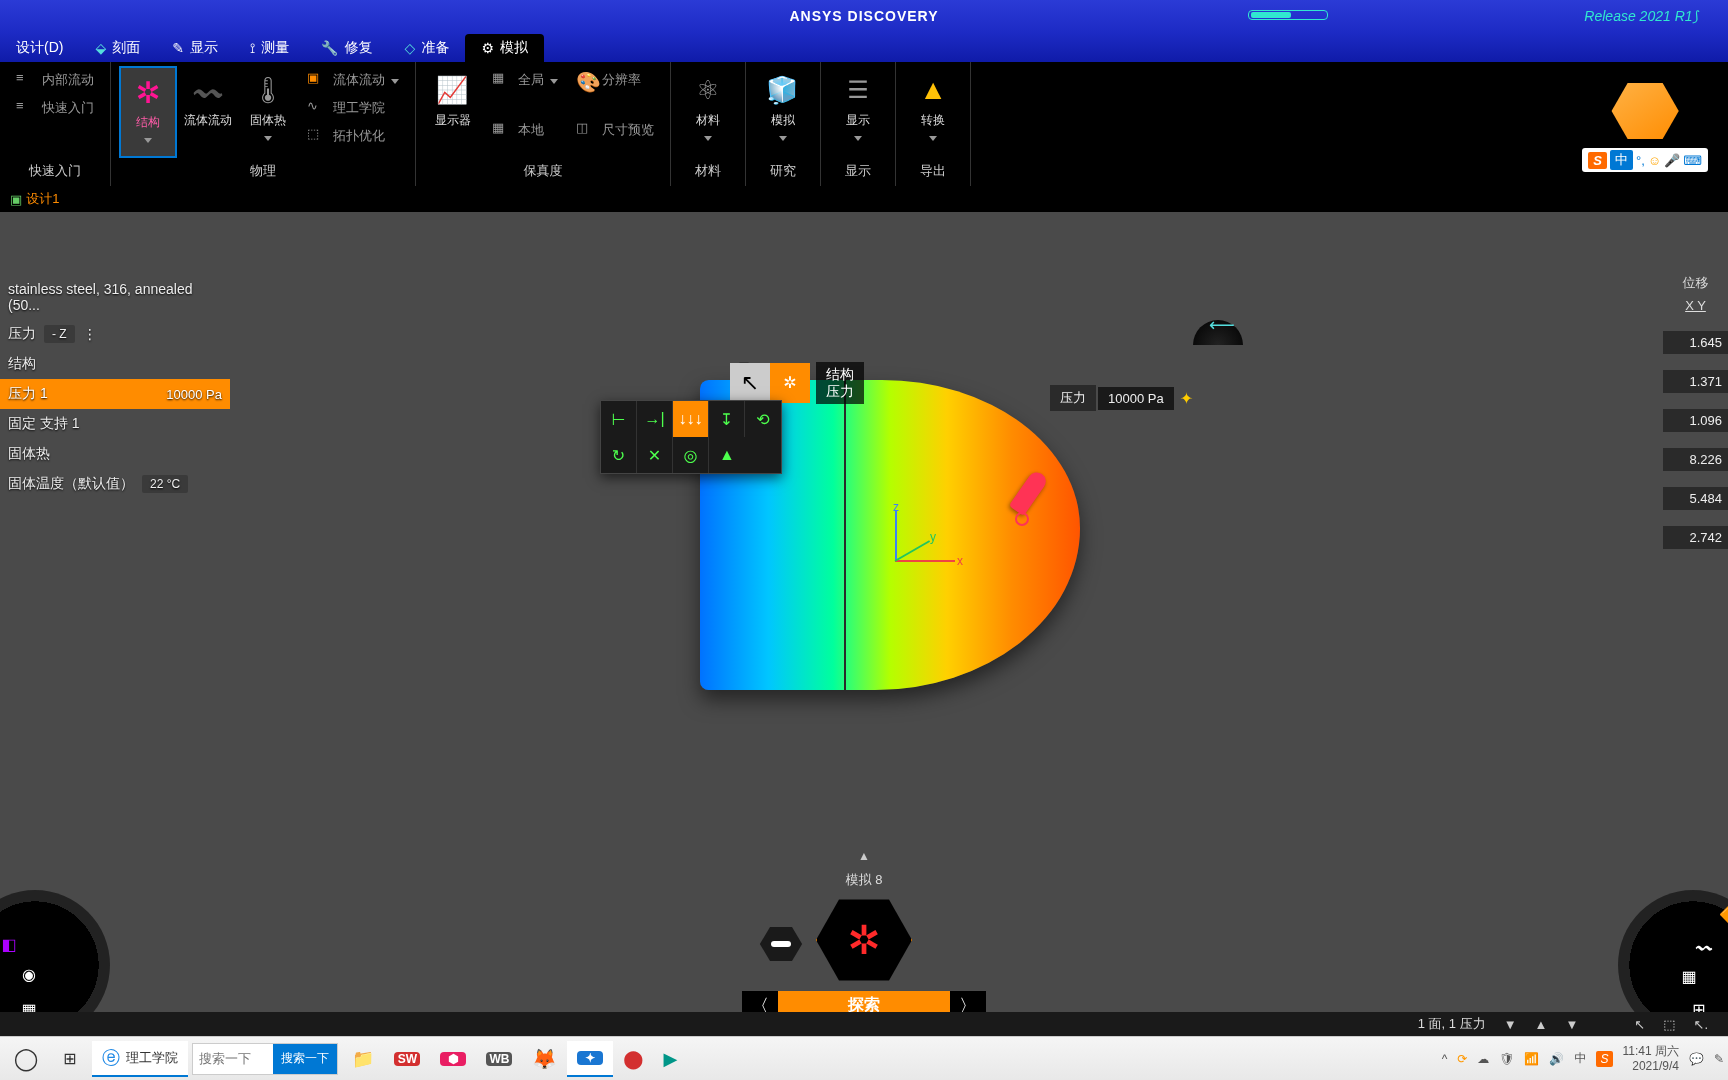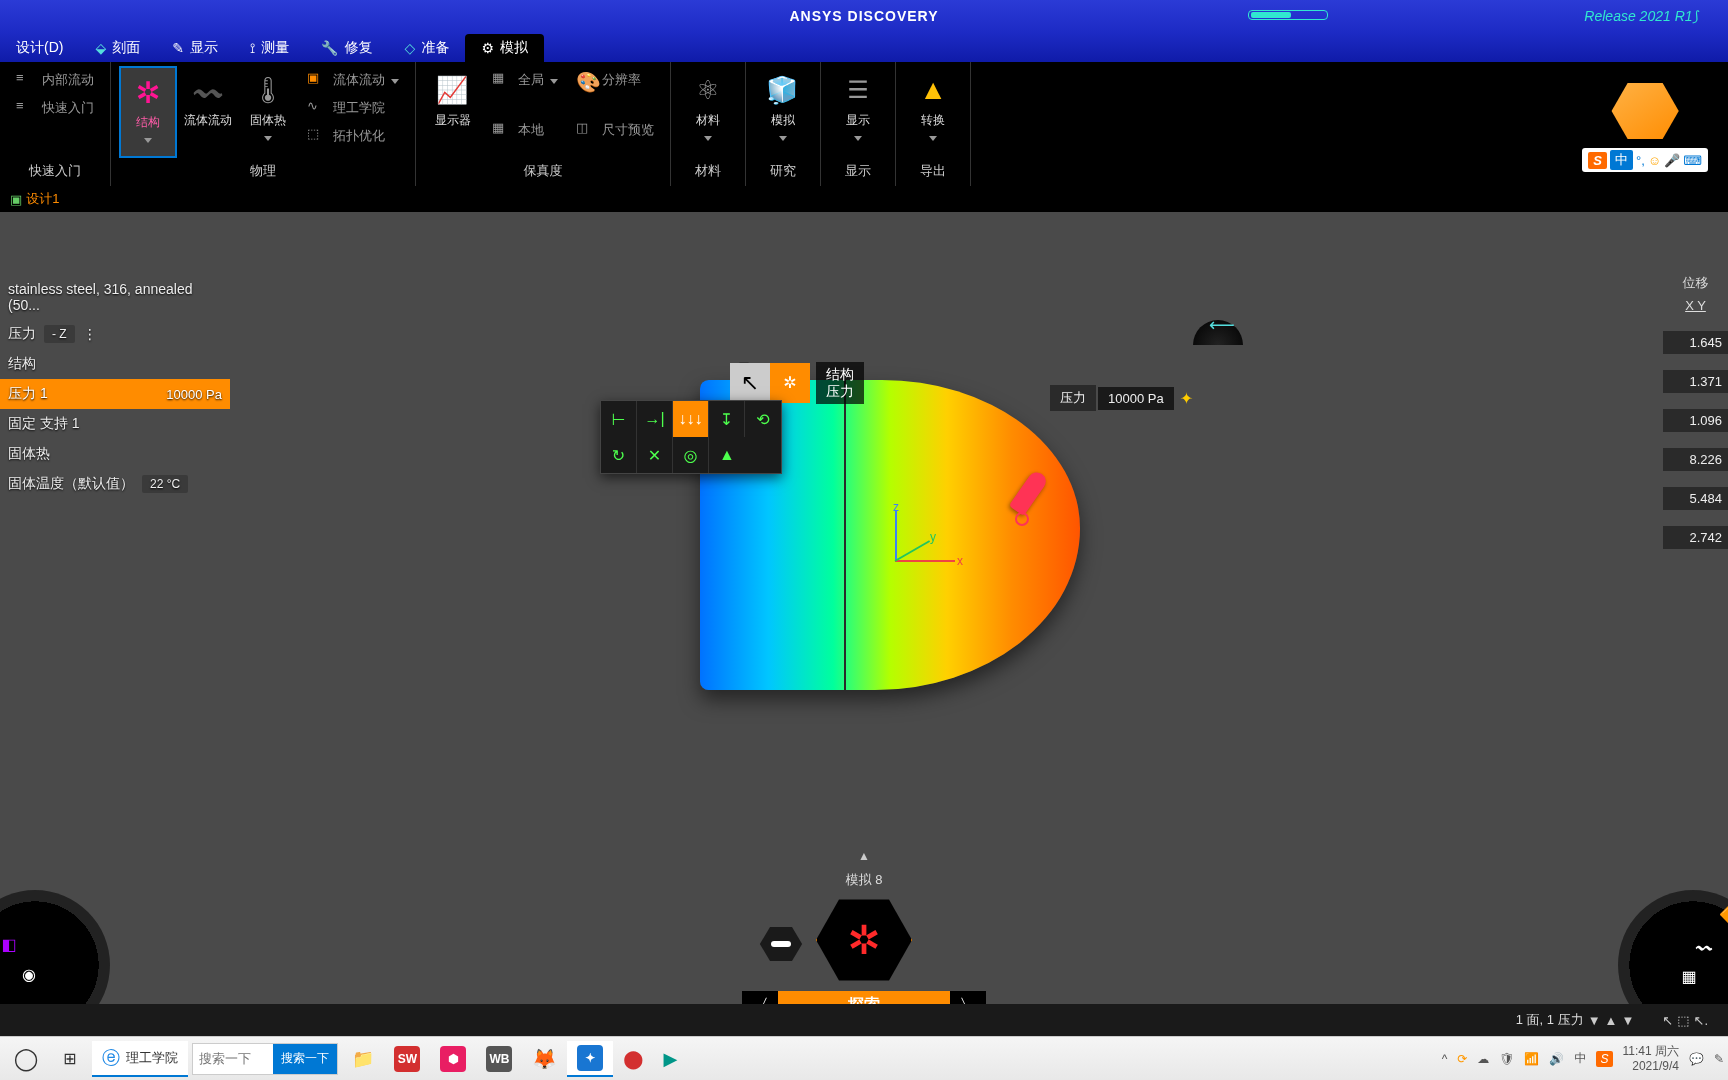--- a/index.html
+++ b/index.html
@@ -89,21 +89,21 @@
 .hex { width: 100px; height: 90px; background: #000; position: relative; display:flex; align-items:center; justify-content:center; clip-path: polygon(25% 5%, 75% 5%, 98% 50%, 75% 95%, 25% 95%, 2% 50%); border: 3px solid #ff8c00; }
 .hex-inner { width:50px; height:50px; color:#ff2a2a; display:flex; align-items:center; justify-content:center; font-size:40px; }
 .mini-hex { position:absolute; left:-55px; top:30px; width:44px; height:38px; background:#1a1a1a; clip-path: polygon(25% 5%, 75% 5%, 98% 50%, 75% 95%, 25% 95%, 2% 50%); display:flex; align-items:center; justify-content:center; }
 .mini-hex .bar { width:20px; height:6px; background:#fff; border-radius:3px; }
 .stage-nav { display: flex; align-items: center; background: #000; }
 .stage-nav .arrow { width: 36px; height: 28px; background: #000; color: #fff; display:flex; align-items:center; justify-content:center; cursor:pointer; font-size:18px; }
 .stage-nav .mid { background: #ff8c00; color: #fff; padding: 4px 70px; font-size: 16px; font-weight:bold; }
 .chev-up { color:#ccc; font-size:12px; margin-bottom:2px; }
 
 
-.statusbar { position: absolute; bottom: 44px; left: 0; right: 0; height: 24px; background: #1a1a1a; display: flex; align-items: center; justify-content: flex-end; padding: 16px 20px; gap: 4px; color: #ddd; font-size: 13px; }
+.statusbar { position: absolute; bottom: 44px; left: 0; right: 0; height: 24px; background: #1a1a1a; display: flex; align-items: center; justify-content: flex-end; padding: 8px 20px; gap: 18px; color: #ddd; font-size: 13px; }
 .statusbar .arr { cursor:pointer; color:#ccc; }
 
 
 .wheel-bl { position: absolute; left: -40px; bottom: 40px; width: 150px; height: 150px; background: radial-gradient(circle, #000 0%, #000 60%, #222 60%, #222 100%); border-radius: 50%; }
 .wheel-br { position: absolute; right: -40px; bottom: 40px; width: 150px; height: 150px; background: radial-gradient(circle, #000 0%, #000 60%, #222 60%, #222 100%); border-radius: 50%; }
 .wheel-bl .item, .wheel-br .item { position:absolute; width:28px; height:28px; display:flex; align-items:center; justify-content:center; color:#fff; cursor:pointer; }
 
 
 .badge-right { position: absolute; right: 20px; top: 80px; display:flex; flex-direction:column; align-items:center; gap:6px; }
 .hex-logo { width:70px; height:62px; background: linear-gradient(145deg,#ffb347,#ff8c00); clip-path: polygon(25% 5%, 75% 5%, 98% 50%, 75% 95%, 25% 95%, 2% 50%); }
@@ -119,21 +119,21 @@
 
 .taskbar { position: absolute; bottom: 0; left: 0; right: 0; height: 44px; background: linear-gradient(180deg, #f5f5f5 0%, #e8e8e8 100%); display: flex; align-items: center; padding: 0 4px; border-top: 1px solid #ccc; }
 .taskbar .start { width: 44px; height: 44px; display:flex; align-items:center; justify-content:center; font-size:22px; color:#333; cursor:pointer; }
 .task-item { height: 36px; padding: 0 10px; display:flex; align-items:center; gap:6px; cursor:pointer; font-size:13px; color:#333; }
 .task-item.active { background:#fff; border-bottom:2px solid #0078d4; }
 .task-search { display:flex; align-items:center; background:#fff; border:1px solid #ccc; height:32px; margin:0 4px; }
 .task-search input { border:none; outline:none; width:80px; padding:0 6px; font-size:13px; }
 .task-search .btn { background:#0078d4; color:#fff; padding:0 8px; height:100%; display:flex; align-items:center; font-size:12px; }
 .tray { margin-left: auto; display:flex; align-items:center; gap:10px; color:#555; font-size:12px; }
 .tray .clock { text-align:right; line-height:1.2; }
-.tic { width:26px; height:26px; border-radius:4px; display:flex; align-items:center; justify-content:center; color:#fff; font-size:12px; font-weight:bold; }
+.tic { width:26px; height:14px; border-radius:4px; display:flex; align-items:center; justify-content:center; color:#fff; font-size:12px; font-weight:bold; }
 .hexdot{position:absolute; left:735px; top:362px; width:18px; height:16px; background:#000; clip-path: polygon(25% 5%, 75% 5%, 98% 50%, 75% 95%, 25% 95%, 2% 50%);}
 </style>
 </head>
 <body>
 
 <div class="titlebar">
   <div class="title-progress"></div>
   <span class="title-center">ANSYS DISCOVERY</span>
   <span class="title-right">
     <span>Release 2021 R1</span>

